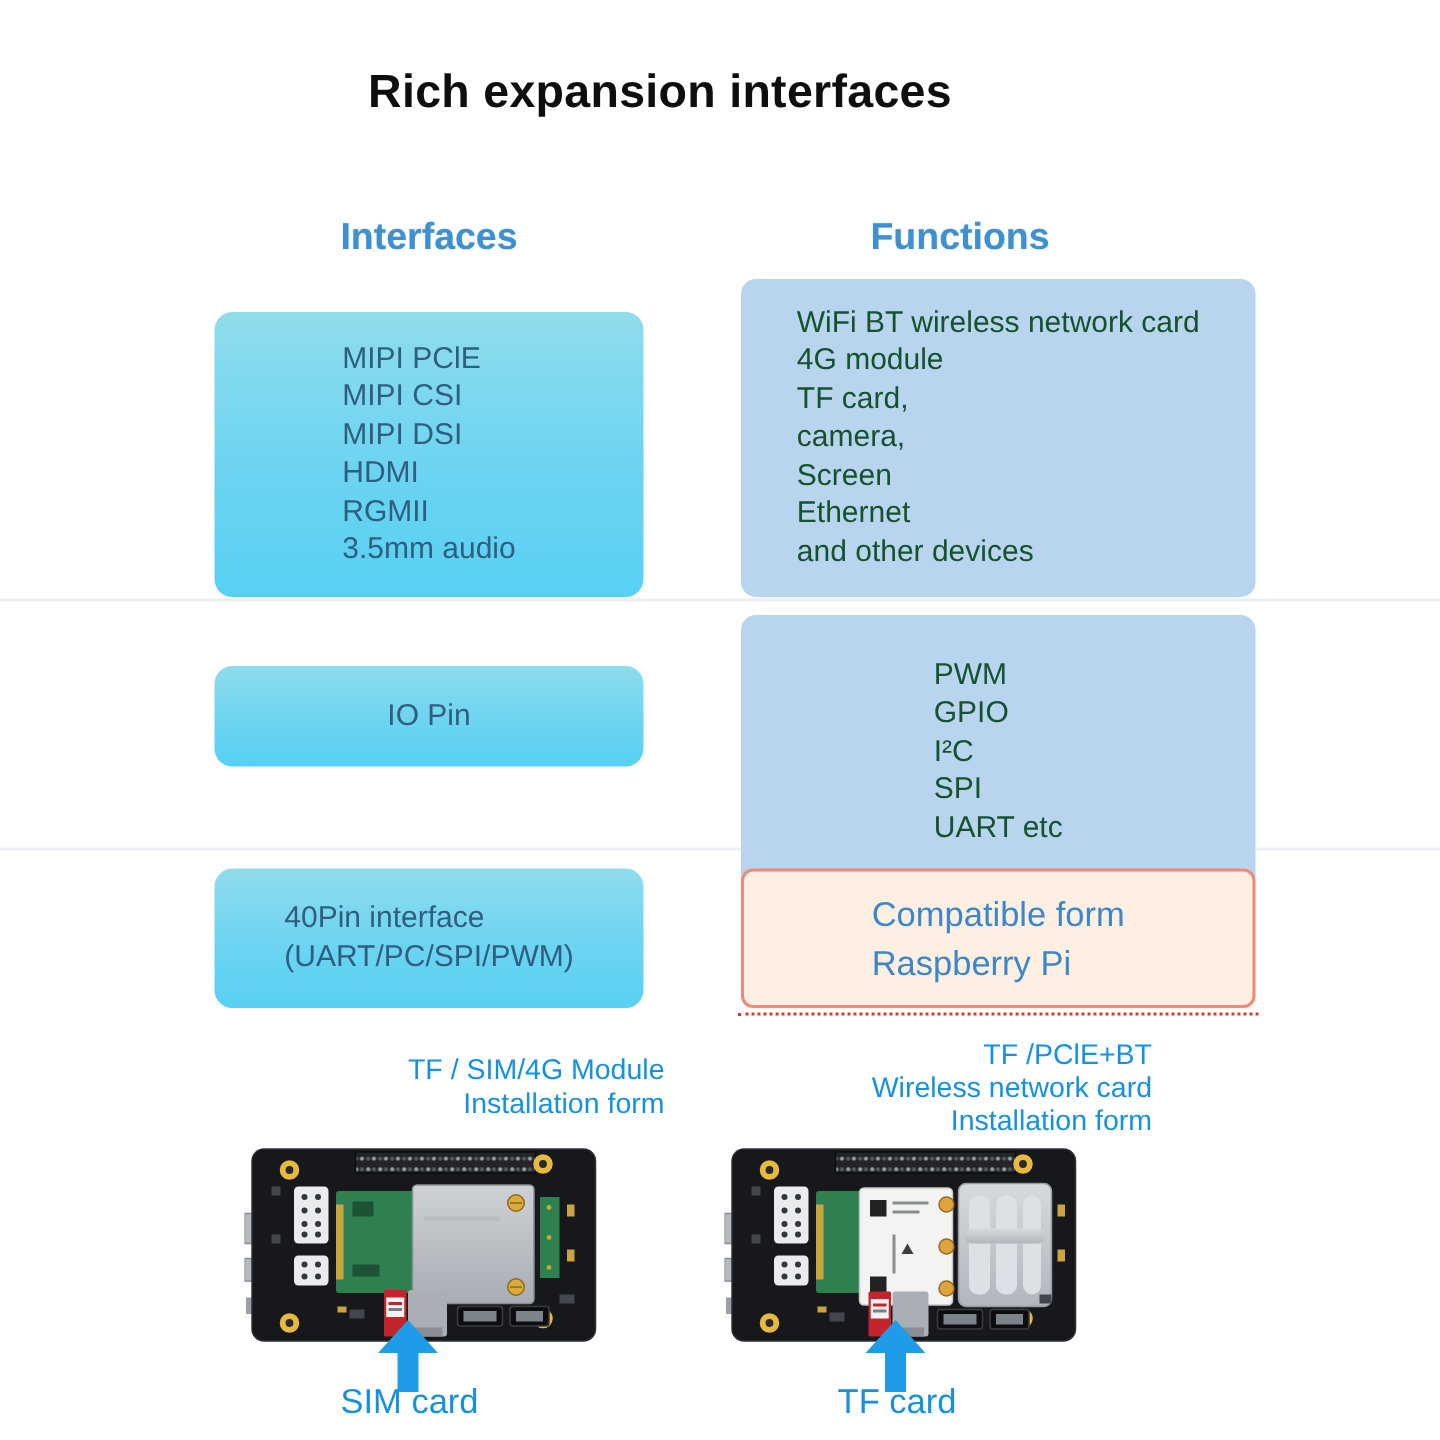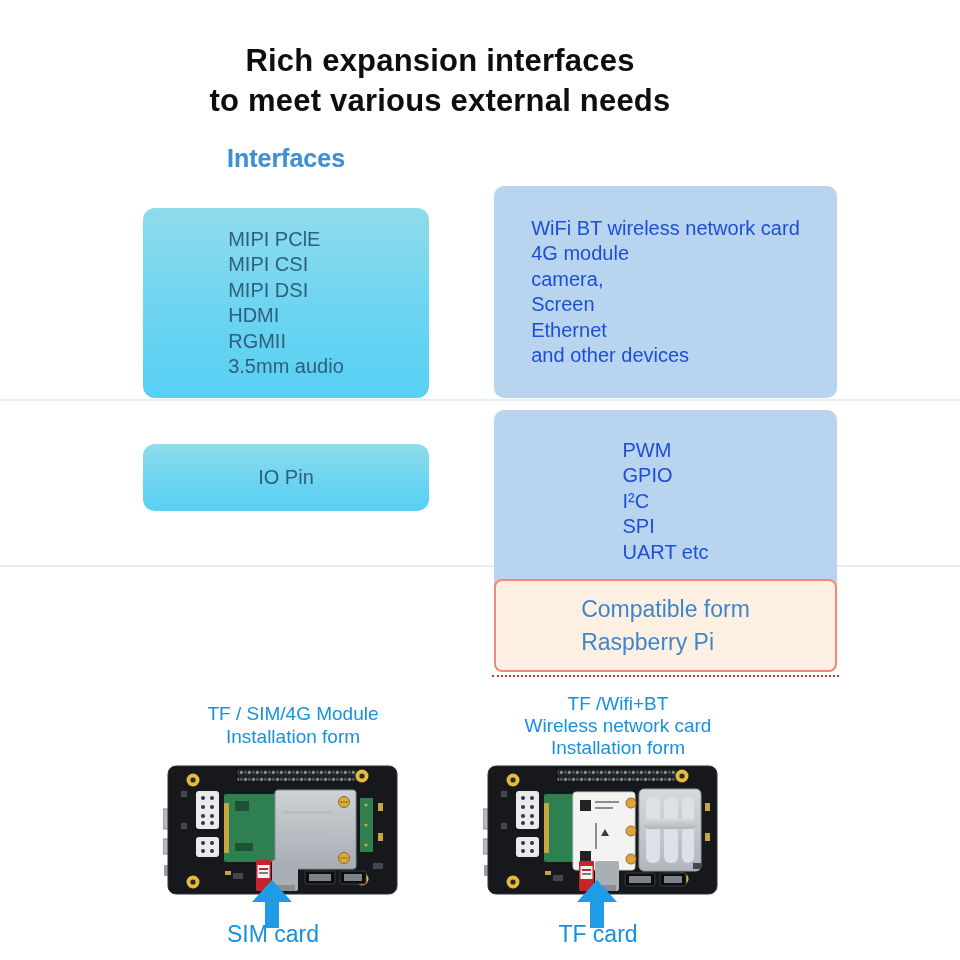--- a/index.html
+++ b/index.html
@@ -39,39 +39,39 @@
     background:linear-gradient(180deg,#8fdcec 0%,#6cd4f1 55%,#57d0f4 100%);
     color:#2f5f7e; font-size:20px;
   }
   .cyan .lines { line-height:25.5px; }
   .box1L { top:192px; height:190px; }
   .box2L { top:428px; height:67px; }
   .box3L { top:563px; height:93px; }
 
   .blue {
     left:494px; width:343px; border-radius:10px;
-    background:#b9d4ee; color:#1d4ed8; font-size:20px;align-items:center;
+    background:#b9d4ee; color:#14532d; font-size:20px;align-items:center;
   }
   .blue .lines { line-height:25.5px; }
   .box1R { top:170px; height:212px; }
   .box2R { top:394px; height:183px; }
 
   .peach {
     top:563px; left:494px; width:343px; height:93px; border-radius:8px;
     background:#fdf0e3; border:2px solid #f0897a;
     color:#3f86c8; font-size:23px;
   }
   .peach .lines { line-height:33px; }
   .dotted-underline {
     position:absolute; top:659px; left:492px; width:347px; height:0;
     border-top:2px dotted #dd3a2b;
   }
 
   .caption {
-    position:absolute; text-align:center; color:#1790e0; font-size:19px;
+    position:absolute; text-align:right; color:#1790e0; font-size:19px;
   }
   .caption.left  { top:686px; left:143px; width:300px; line-height:23px; }
   .caption.right { top:677px; left:468px; width:300px; line-height:22px; }
 
   .board { position:absolute; width:238px; height:136px; }
   .board.left  { top:747px; left:163px; }
   .board.right { top:747px; left:483px; }
 
   .arrow { position:absolute; width:40px; height:48px; }
   .arrow.left  { top:864px; left:252px; }
@@ -83,42 +83,43 @@
   .card-label.left  { top:905px; left:143px; width:260px; }
   .card-label.right { top:905px; left:468px; width:260px; }
 </style>
 </head>
 <body>
 
 <div class="page">
 
   <div class="title">
     <div>Rich expansion interfaces</div>
-    <div>to meet various external needs</div>
   </div>
 
   <div class="col-header left">Interfaces</div>
+  <div class="col-header right">Functions</div>
 
   <div class="divider d1"></div>
   <div class="divider d2"></div>
 
   <div class="box cyan box1L">
     <div class="lines">
       <div>MIPI PClE</div>
       <div>MIPI CSI</div>
       <div>MIPI DSI</div>
       <div>HDMI</div>
       <div>RGMII</div>
       <div>3.5mm audio</div>
     </div>
   </div>
   <div class="box blue box1R">
     <div class="lines">
       <div>WiFi BT wireless network card</div>
       <div>4G module</div>
+      <div>TF card,</div>
       <div>camera,</div>
       <div>Screen</div>
       <div>Ethernet</div>
       <div>and other devices</div>
     </div>
   </div>
 
   <div class="box cyan box2L">
     <div class="lines">
       <div>IO Pin</div>
@@ -127,34 +128,40 @@
   <div class="box blue box2R">
     <div class="lines">
       <div>PWM</div>
       <div>GPIO</div>
       <div>I²C</div>
       <div>SPI</div>
       <div>UART etc</div>
     </div>
   </div>
 
+  <div class="box cyan box3L">
+    <div class="lines">
+      <div>40Pin interface</div>
+      <div>(UART/PC/SPI/PWM)</div>
+    </div>
+  </div>
   <div class="box peach">
     <div class="lines">
       <div>Compatible form</div>
       <div>Raspberry Pi</div>
     </div>
   </div>
   <div class="dotted-underline"></div>
 
   <div class="caption left">
     <div>TF / SIM/4G Module</div>
     <div>Installation form</div>
   </div>
   <div class="caption right">
-    <div>TF /Wifi+BT</div>
+    <div>TF /PClE+BT</div>
     <div>Wireless network card</div>
     <div>Installation form</div>
   </div>
 
   <div class="board left">
     <svg width="238" height="136" viewBox="0 0 238 136" xmlns="http://www.w3.org/2000/svg">
       <defs>
         <linearGradient id="metalL" x1="0" y1="0" x2="0" y2="1">
           <stop offset="0" stop-color="#ced2d6"></stop>
             <stop offset="1" stop-color="#a7adb3"></stop>

